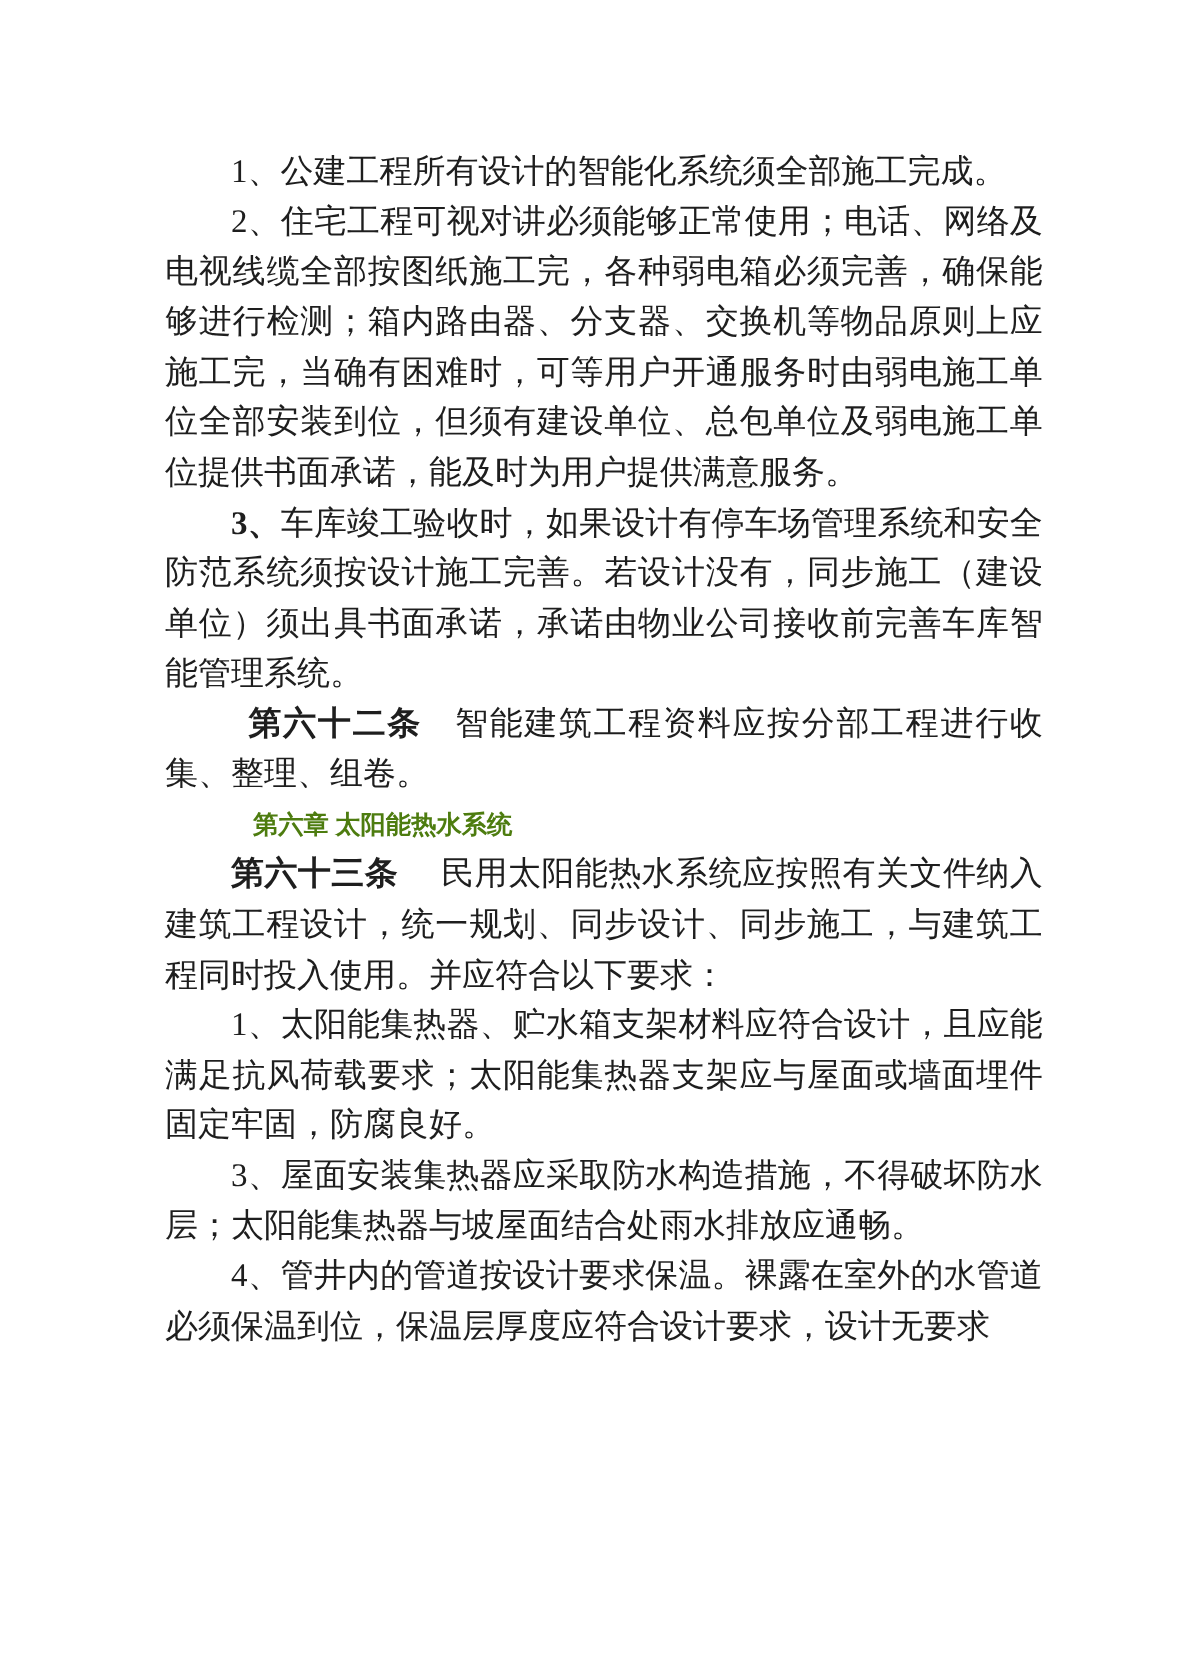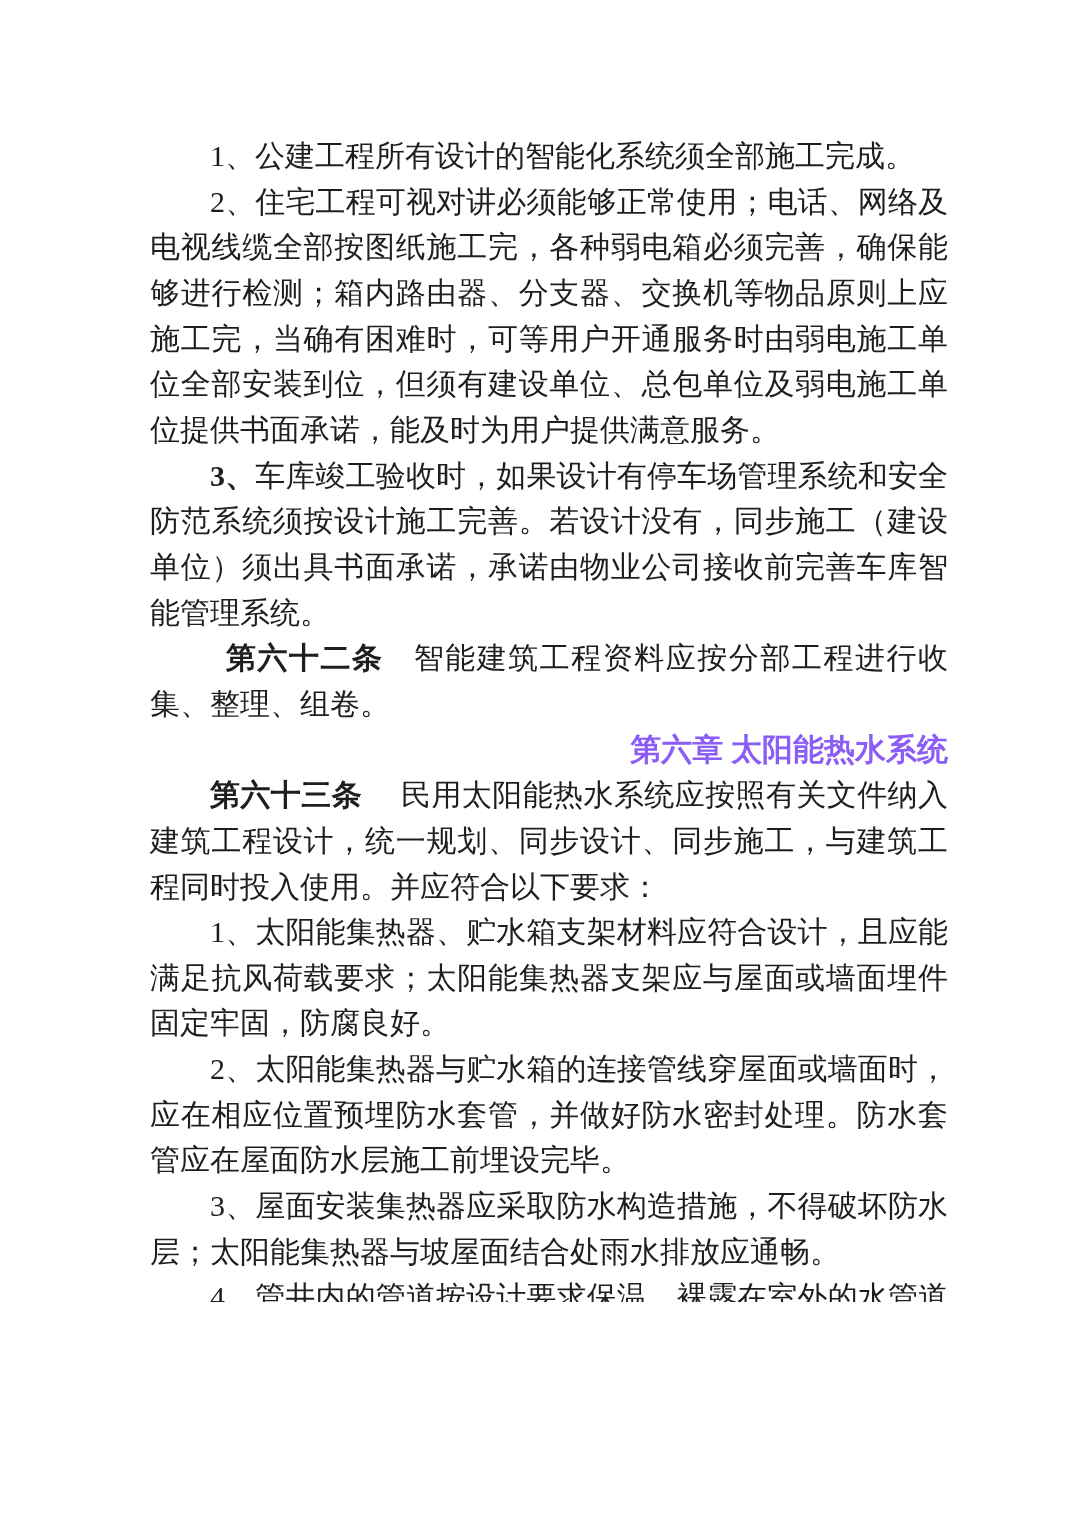--- a/index.html
+++ b/index.html
@@ -28,25 +28,25 @@
     text-indent:2em;
   }
   .lead{font-weight:bold;}
   .lead-62{margin-right:30px;margin-left:16px;}
   .lead-63{margin-right:39px;}
   .chapter{
     margin:0;
     padding:0;
     text-indent:0;
     margin-left:80px;
-    text-align:right;
+    text-align:left;
     font-weight:bold;
-    font-size:31px;
+    font-size:23px;
     line-height:45.65px;
-    color:#8b5cf6;
+    color:#4d7c0f;
   }
   .page-number{
     position:absolute;
     left:130px;
     top:1420px;
     font-size:23px;
     color:#8b5cf6;
     font-family:"Liberation Serif","DejaVu Serif",serif;
   }
   .watermark{
@@ -87,21 +87,20 @@
     <p class="para"><b class="lead">3、</b><span>车库竣工验收时，如果设计有停车场管理系统和安全防范系统须按设计施工完善。若设计没有，同步施工（建设单位）须出具书面承诺，承诺由物业公司接收前完善车库智能管理系统。</span></p>
 
     <p class="para"><b class="lead lead-62">第六十二条</b><span>智能建筑工程资料应按分部工程进行收集、整理、组卷。</span></p>
 
     <p class="chapter">第六章 太阳能热水系统</p>
 
     <p class="para"><b class="lead lead-63">第六十三条</b><span>民用太阳能热水系统应按照有关文件纳入建筑工程设计，统一规划、同步设计、同步施工，与建筑工程同时投入使用。并应符合以下要求：</span></p>
 
     <p class="para">1、太阳能集热器、贮水箱支架材料应符合设计，且应能满足抗风荷载要求；太阳能集热器支架应与屋面或墙面埋件固定牢固，防腐良好。</p>
 
-    <p class="para">2、太阳能集热器与贮水箱的连接管线穿屋面或墙面时，应在相应位置预埋防水套管，并做好防水密封处理。防水套管应在屋面防水层施工前埋设完毕。</p>
 
     <p class="para">3、屋面安装集热器应采取防水构造措施，不得破坏防水层；太阳能集热器与坡屋面结合处雨水排放应通畅。</p>
 
     <p class="para">4、管井内的管道按设计要求保温。裸露在室外的水管道必须保温到位，保温层厚度应符合设计要求，设计无要求</p>
 
   </main>
 
   <div class="page-number">142</div>
 
   <div class="watermark">

